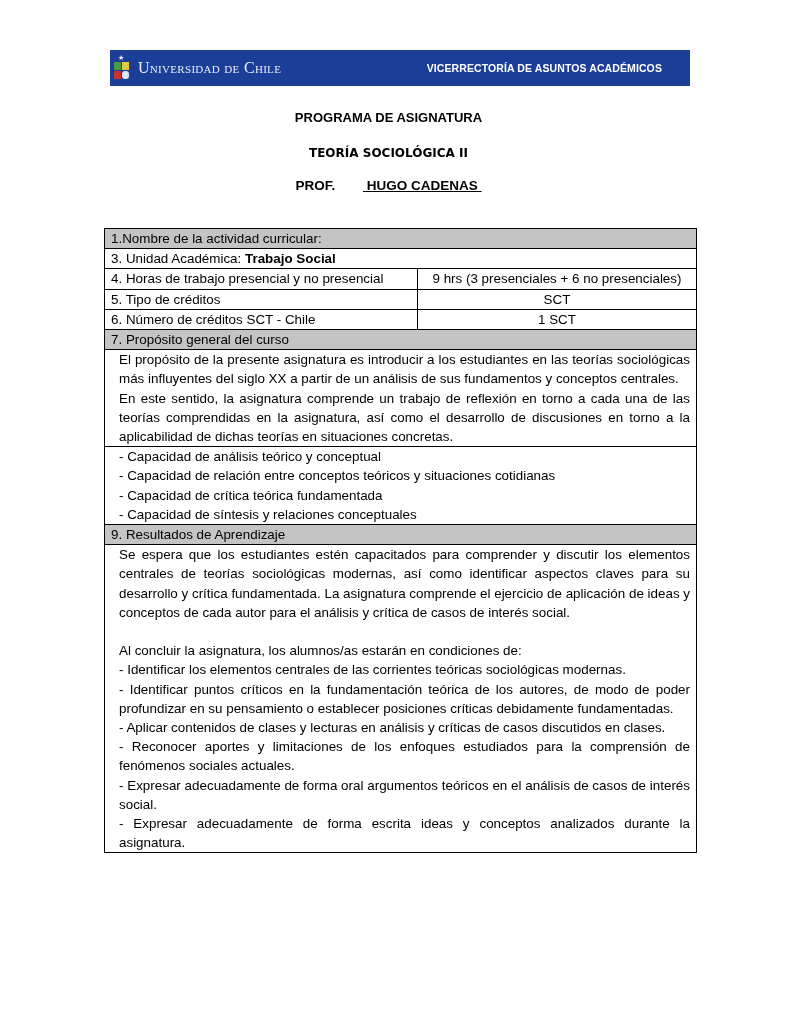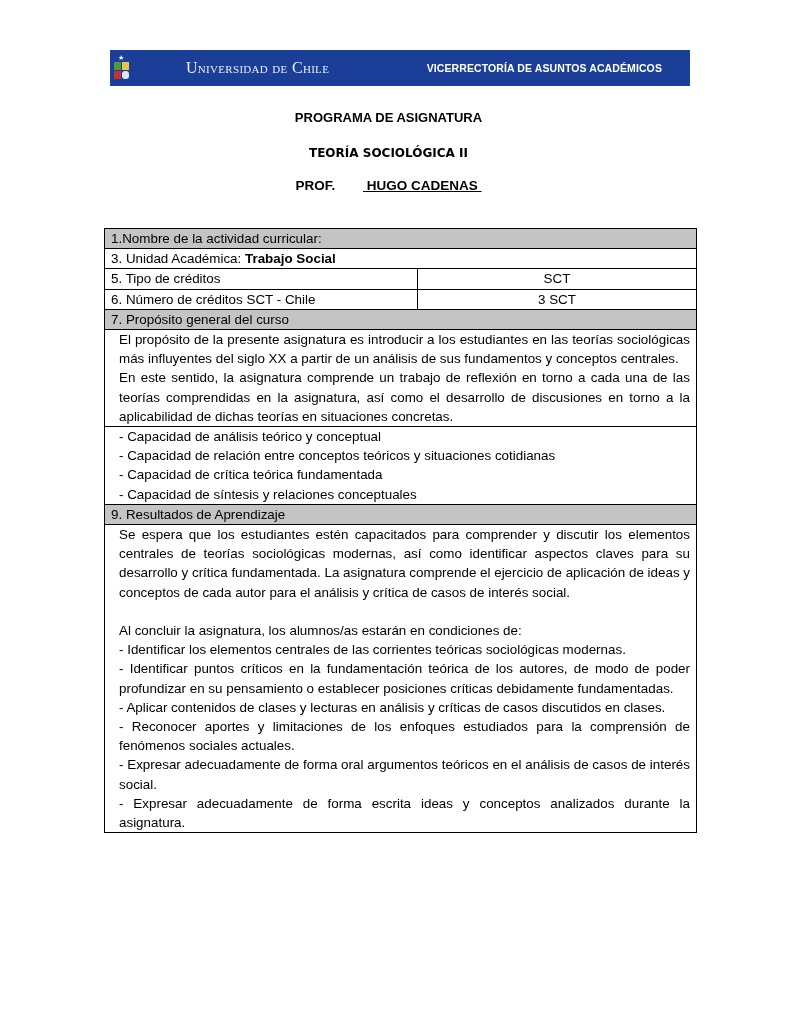--- a/index.html
+++ b/index.html
@@ -1,18 +1,18 @@
 <!DOCTYPE html>
 <html><head>
 <meta charset="utf-8">
 <style>
   html, body { margin: 0; padding: 0; background: #ffffff; }
   body { width: 800px; height: 1035px; position: relative; overflow: hidden; font-family: "Liberation Sans", sans-serif; color: #000; }
 
-  .banner { position: absolute; left: 110px; top: 50px; width: 580px; height: 36px; background: #1b3f98; display: flex; align-items: center; box-sizing: border-box; gap: 48px; }
+  .banner { position: absolute; left: 110px; top: 50px; width: 580px; height: 36px; background: #1b3f98; display: flex; align-items: center; box-sizing: border-box; }
   .logo-mark { position: relative; width: 16px; height: 26px; margin-left: 4px; }
   .logo-mark .star { position: absolute; left: 4px; top: -1px; color: #ffffff; font-size: 7px; line-height: 7px; }
   .logo-mark .q1 { position: absolute; left: 0; top: 7px; width: 7px; height: 8px; background: #4a9b3b; }
   .logo-mark .q2 { position: absolute; left: 8px; top: 7px; width: 7px; height: 8px; background: #e5c84a; }
   .logo-mark .q3 { position: absolute; left: 0; top: 16px; width: 7px; height: 8px; background: #c8322f; }
   .logo-mark .q4 { position: absolute; left: 8px; top: 16px; width: 7px; height: 8px; background: #dde3ef; border-radius: 3px; }
   .uni-name { margin-left: 8px; color: #e9eef8; font-family: "Liberation Serif", serif; font-size: 16px; font-variant: small-caps; letter-spacing: 0.3px; }
   .vice { margin-left: auto; margin-right: 28px; color: #ffffff; font-family: "Liberation Sans", sans-serif; font-weight: bold; font-size: 10.5px; letter-spacing: 0.1px; }
 
   .title-line { position: absolute; left: 0; width: 777px; text-align: center; font-weight: bold; }
@@ -55,26 +55,30 @@
 
 <table class="program">
   <tbody>
       <tr class="head">
     <td colspan="2">1.Nombre de la actividad curricular:</td>
   </tr>
   <tr>
     <td colspan="2"><span>3. Unidad Académica: </span><b>Trabajo Social</b></td>
   </tr>
   <tr>
+    <td class="split-left">4. Horas de trabajo presencial y no presencial</td>
+    <td class="right">9 hrs (3 presenciales + 6 no presenciales)</td>
+  </tr>
+  <tr>
     <td class="split-left">5. Tipo de créditos</td>
     <td class="right">SCT</td>
   </tr>
   <tr>
     <td class="split-left">6. Número de créditos SCT - Chile</td>
-    <td class="right">3 SCT</td>
+    <td class="right">1 SCT</td>
   </tr>
   <tr class="head">
     <td colspan="2">7. Propósito general del curso</td>
   </tr>
   <tr>
     <td colspan="2" class="just">
       <span class="para">El propósito de la presente asignatura es introducir a los estudiantes en las teorías sociológicas más influyentes del siglo XX a partir de un análisis de sus fundamentos y conceptos centrales.</span>
       <span class="para">En este sentido, la asignatura comprende un trabajo de reflexión en torno a cada una de las teorías comprendidas en la asignatura, así como el desarrollo de discusiones en torno a la aplicabilidad de dichas teorías en situaciones concretas.</span>
     </td>
   </tr>

